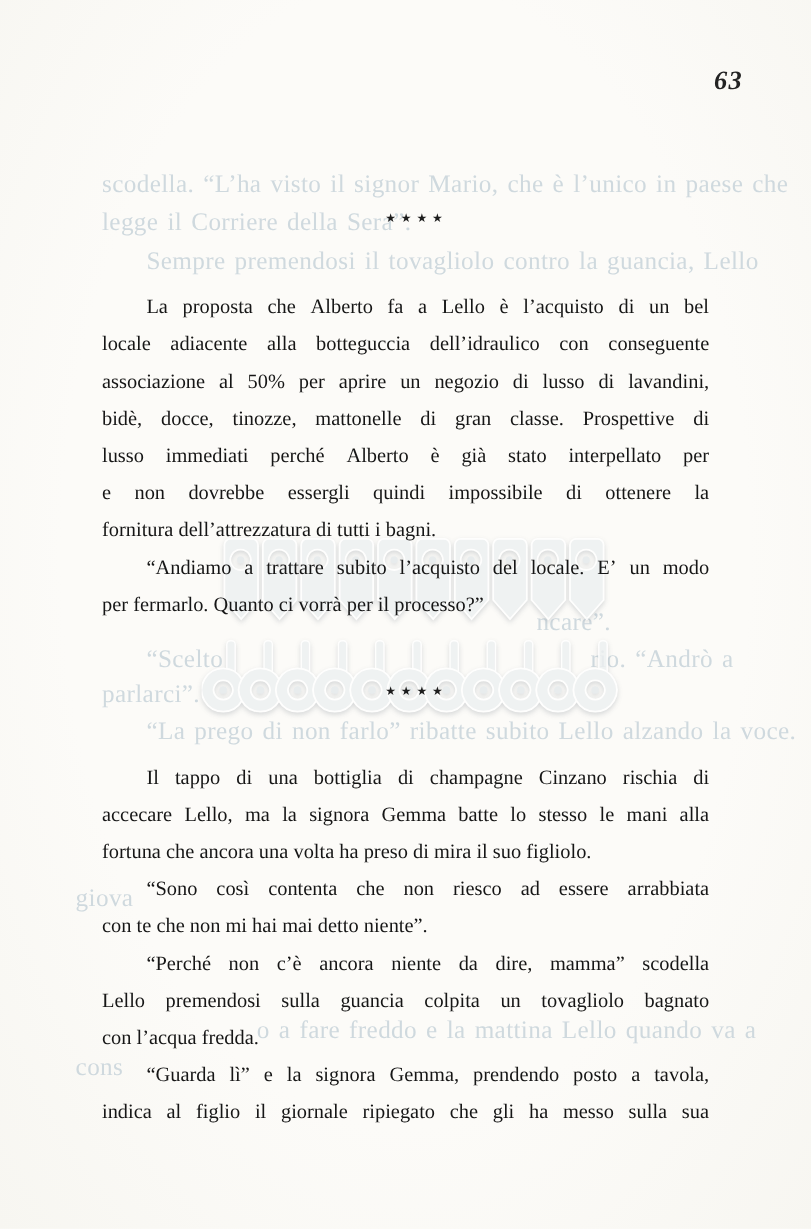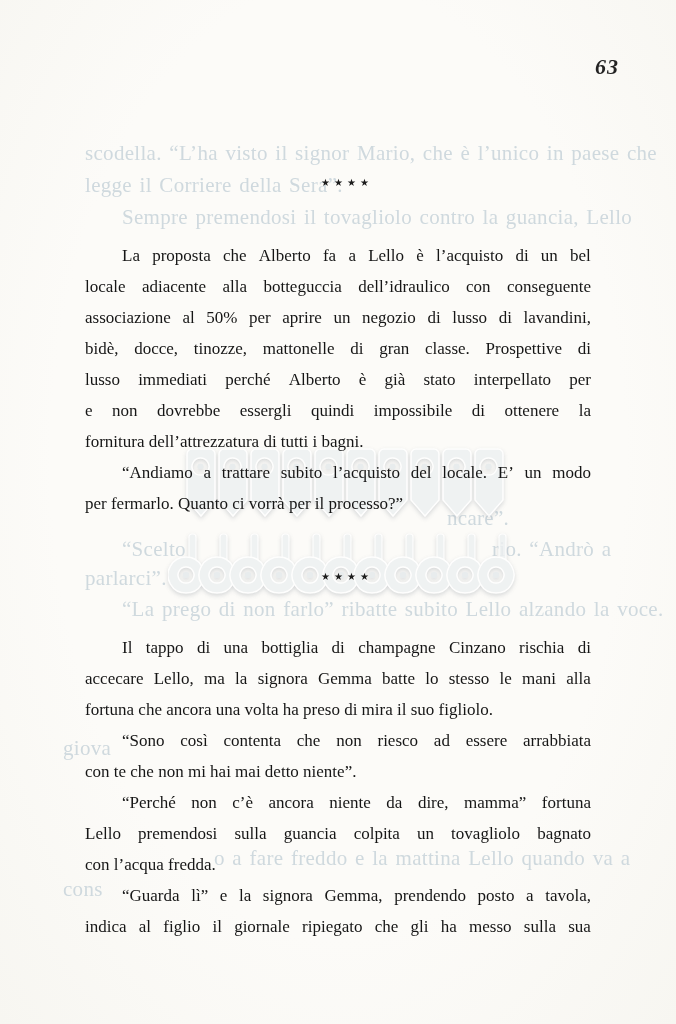--- a/index.html
+++ b/index.html
@@ -264,21 +264,21 @@
       <div class="line">con te che non mi hai mai detto niente”.</div>
       <div class="line indent just">
         <span>“Perché</span>
         <span>non</span>
         <span>c’è</span>
         <span>ancora</span>
         <span>niente</span>
         <span>da</span>
         <span>dire,</span>
         <span>mamma”</span>
-        <span>fortuna</span>
+        <span>scodella</span>
       </div>
       <div class="line just">
         <span>Lello</span>
         <span>premendosi</span>
         <span>sulla</span>
         <span>guancia</span>
         <span>colpita</span>
         <span>un</span>
         <span>tovagliolo</span>
         <span>bagnato</span>

